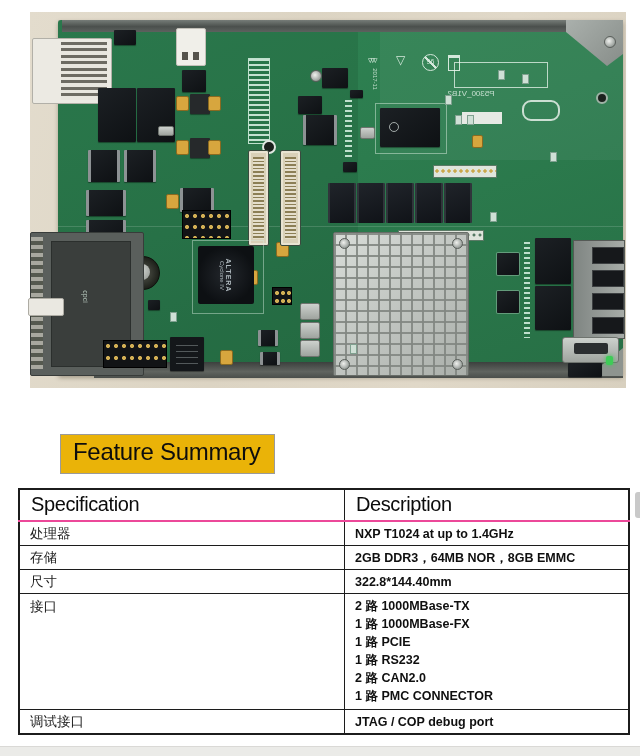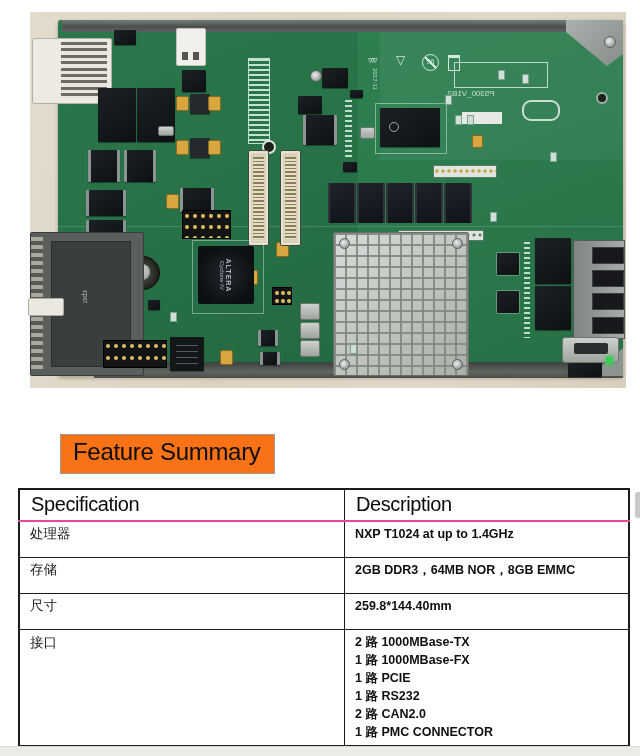--- a/index.html
+++ b/index.html
@@ -73,25 +73,25 @@
   .fpga-outline{position:absolute;left:162px;top:228px;width:70px;height:72px;border:1px solid rgba(215,235,222,.45);}
   .fpga{position:absolute;left:168px;top:234px;width:56px;height:58px;border-radius:2px;
      background:radial-gradient(circle at 50% 50%,#23272c 0%,#0d1013 70%);
      display:flex;align-items:center;justify-content:center;}
   .fpga .t{transform:rotate(90deg);text-align:center;color:#aeb8bd;white-space:nowrap;}
 
   .ramchip{position:absolute;width:24px;height:40px;background:linear-gradient(160deg,#20242a,#101318);border-radius:1px;
      border-left:2px solid #30353b;border-right:2px solid #30353b;}
 
   
-  .heading-box{position:absolute;left:60px;top:434px;border:1px solid #9a9a9a;background:#f97316;
+  .heading-box{position:absolute;left:60px;top:434px;border:1px solid #9a9a9a;background:#eab308;
      padding:3px 13px 7px 12px;font-size:24px;letter-spacing:-0.3px;color:#0d0d0d;}
   .spec-table{position:absolute;left:18px;top:488px;width:612px;border-collapse:collapse;
      border:2px solid #1c1c1c;table-layout:fixed;}
-  .spec-table td{border:1px solid #1c1c1c;vertical-align:middle;padding:2px 6px 14px 10px;}
+  .spec-table td{border:1px solid #1c1c1c;vertical-align:middle;padding:2px 6px 2px 10px;}
   .spec-table tr.hdr td{font-size:20px;letter-spacing:-0.4px;height:26px;padding:1px 6px 3px 11px;
      border-bottom:2px solid #ec4899;color:#0b0b0b;}
   .col-spec{width:307px;}
   td.spec{font-family:"Liberation Serif",serif;font-size:13.5px;color:#1a1a1a;height:19px;}
   td.desc{font-weight:bold;font-size:12.5px;color:#0f0f0f;line-height:18px;}
   td.desc .ln{line-height:18px;}
   .bottom-bar{position:absolute;left:0;top:746px;width:640px;height:10px;background:#ebebe8;border-top:1px solid #dad9d6;}
   .scroll-tab{position:absolute;right:0;top:492px;width:5px;height:26px;background:#c9c9c9;border-radius:3px 0 0 3px;}
 </style>
 </head>
@@ -271,21 +271,21 @@
   </tr>
   <tr>
     <td class="spec">存储</td>
     <td class="desc">
           <div class="ln">2GB DDR3，64MB NOR，8GB EMMC</div>
         </td>
   </tr>
   <tr>
     <td class="spec">尺寸</td>
     <td class="desc">
-          <div class="ln">259.8*144.40mm</div>
+          <div class="ln">322.8*144.40mm</div>
         </td>
   </tr>
   <tr>
     <td class="spec" style="vertical-align:top;padding-top:4px;">接口</td>
     <td class="desc" style="padding-top:3px;padding-bottom:4px;">
       <div class="ln">2 路 1000MBase-TX</div>
       <div class="ln">1 路 1000MBase-FX</div>
       <div class="ln">1 路 PCIE</div>
       <div class="ln">1 路 RS232</div>
       <div class="ln">2 路 CAN2.0</div>

